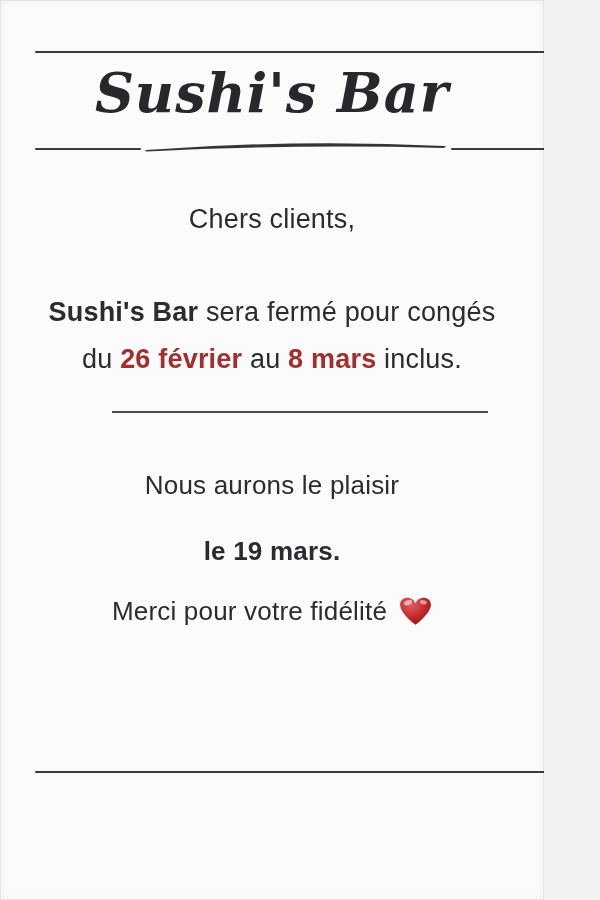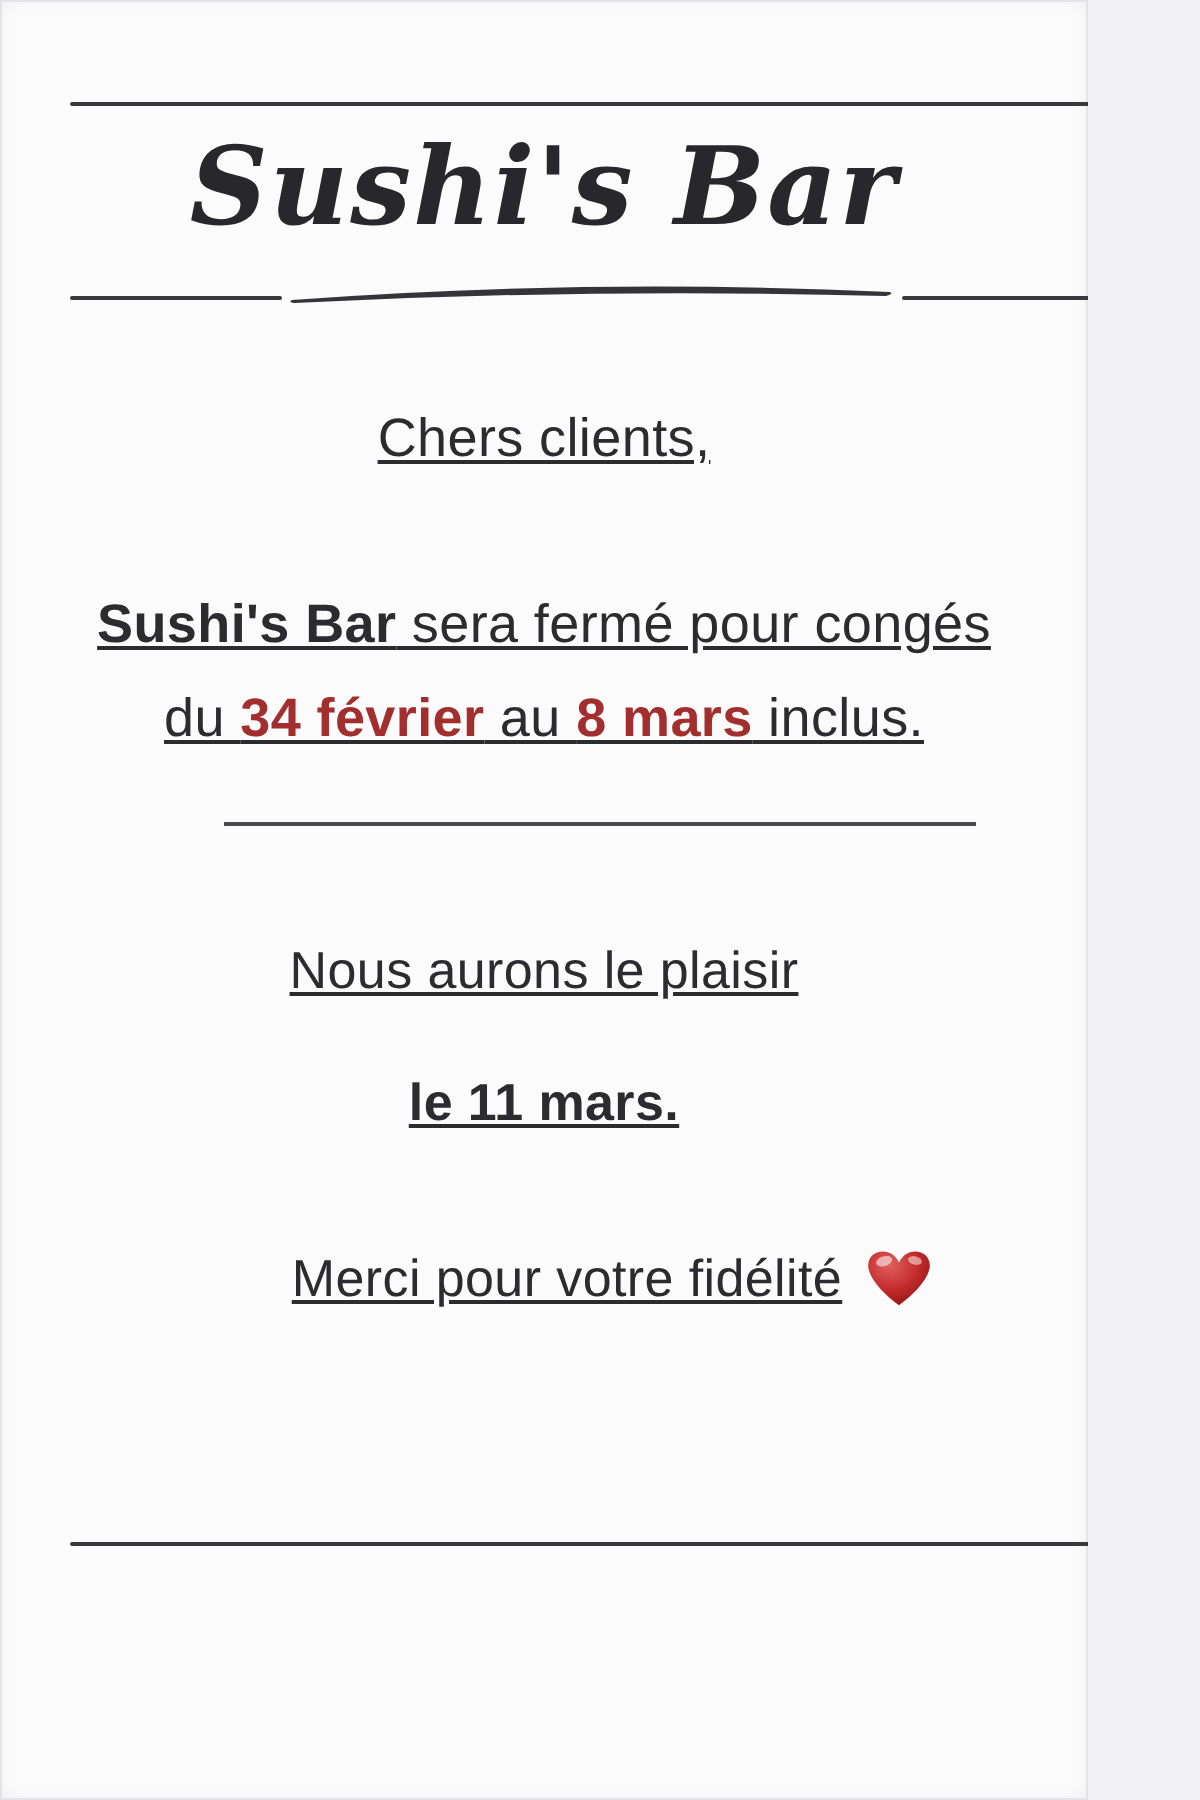--- a/index.html
+++ b/index.html
@@ -43,30 +43,29 @@
   }
   .seg-left  { width: 106px; }
   .seg-right { flex: 1; }
   .swash { width: 302px; height: 18px; flex: none; margin: 0 4px; }
   .text-block {
     position: absolute; left: 0; width: 100%;
     text-align: center;
     font-size: 27px; line-height: 47px;
     color: var(--text, #2b2b30);
     letter-spacing: 0.2px;
-    text-decoration: underline;
   }
   .greeting   { top: 196px; font-size: 27px; }
   .closure    { top: 289px; }
   .divider {
     position: absolute; top: 411px; left: 112px; width: 376px; height: 1.5px;
     background: #4a4a4e;
   }
   .reopening  { top: 469px; font-size: 26px; line-height: 33px; }
-  .thanks-row { top: 616px; font-size: 26px; padding-left: 34px; }
+  .thanks-row { top: 588px; font-size: 26px; }
   b, .bold { font-weight: bold; }
   .red { color: var(--accent-red, #a32e2e); font-weight: bold; }
   .heart { vertical-align: -6px; margin-left: 12px; }
 </style>
 </head>
 <body>
 
 <div class="poster">
 
   <div class="rule rule-top"></div>
@@ -78,29 +77,29 @@
     <svg class="swash" viewBox="0 0 302 18" aria-hidden="true">
       <path d="M1,12 Q150,1 300,8 Q302,9 298,10 Q150,6 2,13.5 Q-1,13 1,12 Z" fill="#34343a"></path>
     </svg>
     <div class="seg seg-right"></div>
   </div>
 
   <div class="text-block greeting">Chers clients,</div>
 
   <div class="text-block closure">
     <span class="bold">Sushi's Bar</span><span> sera fermé pour congés</span><br>
-    <span>du </span><span class="red">34 février</span><span> au </span><span class="red">8 mars</span><span> inclus.</span>
+    <span>du </span><span class="red">26 février</span><span> au </span><span class="red">8 mars</span><span> inclus.</span>
   </div>
 
   <div class="divider"></div>
 
   <div class="text-block reopening">
     <span>Nous aurons le plaisir</span><br>
     <br>
-    <span class="bold">le 11 mars.</span>
+    <span class="bold">le 19 mars.</span>
   </div>
 
   <div class="text-block thanks-row">
     <span>Merci pour votre fidélité</span><svg class="heart" width="33" height="29" viewBox="0 0 36 32" aria-hidden="true">
       <defs>
         <radialGradient id="hg" cx="35%" cy="25%" r="85%">
           <stop offset="0%" stop-color="#e express06060"></stop>
           <stop offset="0%" stop-color="#e06060"></stop>
           <stop offset="55%" stop-color="#c22a2a"></stop>
           <stop offset="100%" stop-color="#8d1414"></stop>

